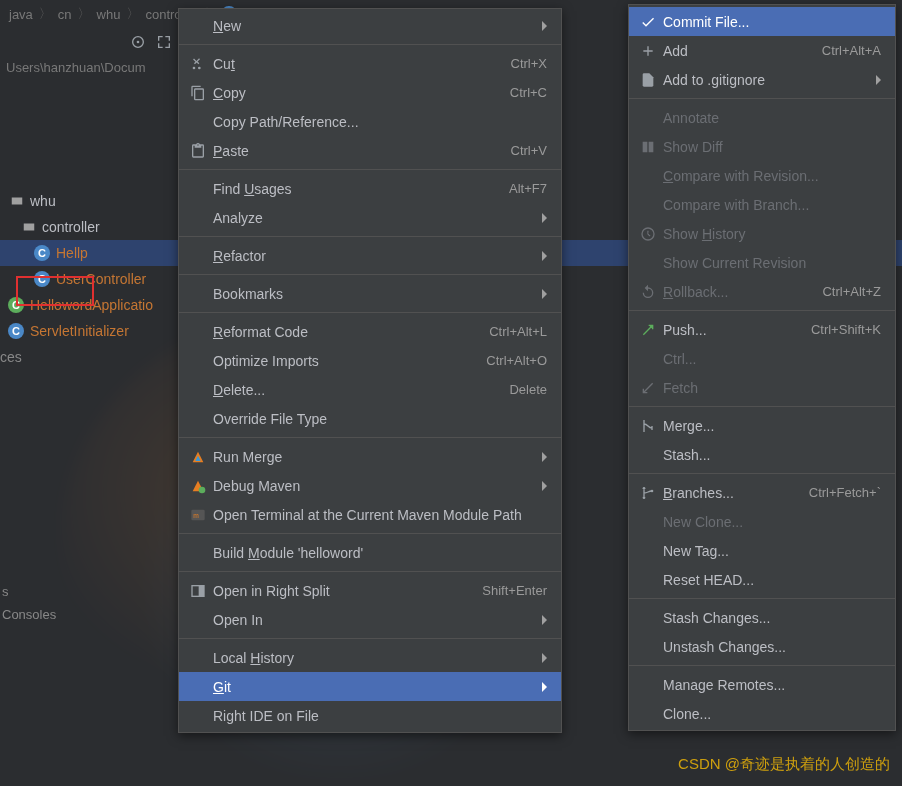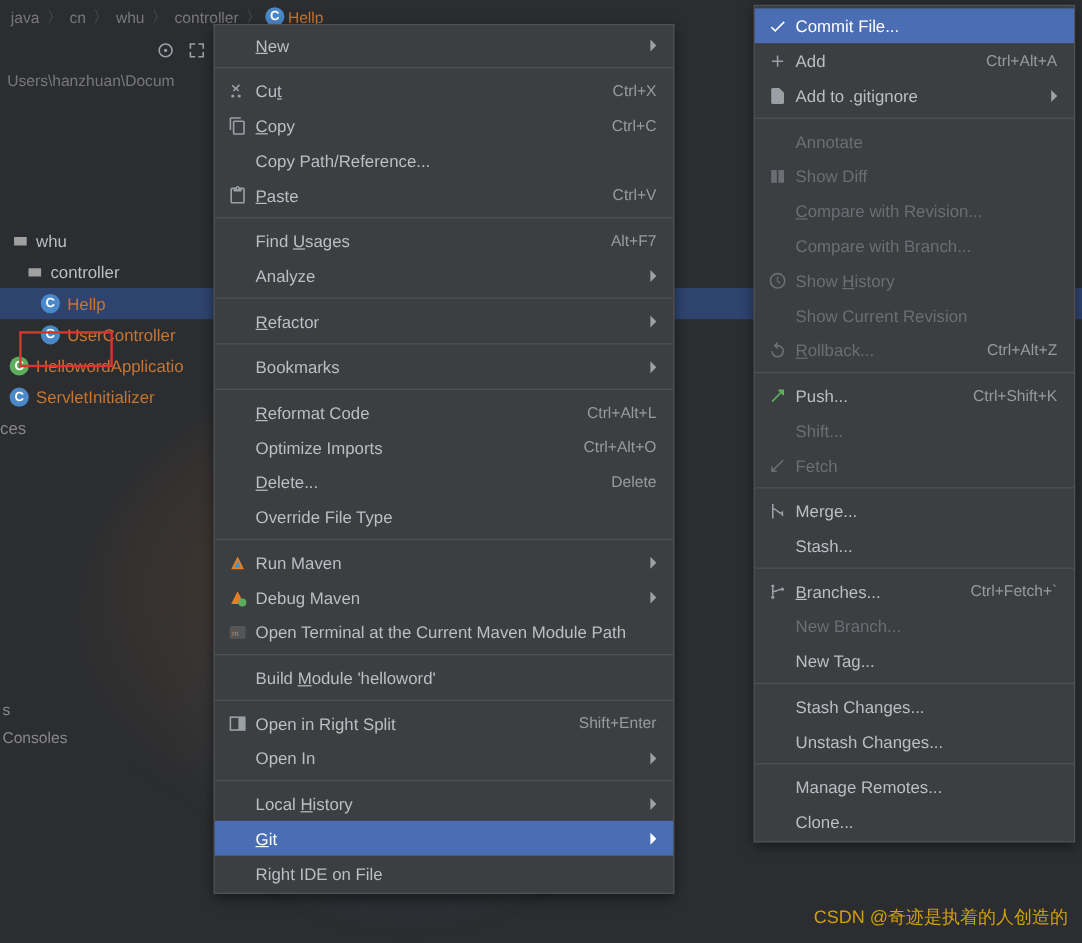--- a/index.html
+++ b/index.html
@@ -78,21 +78,21 @@
   .bot-labels div { padding:4px 2px;}
   .watermark { position:absolute; right:12px; bottom:12px; color:#eab308; font-size:15px; opacity:0.85;}
   
   .menu {
     position: absolute;
     background: #3c3f41;
     border: 1px solid #515151;
     box-shadow: 0 3px 10px rgba(0,0,0,0.5);
     padding: 2px 0;
   }
-  .menu1 { left: 178px; top: 20px; width: 384px; }
+  .menu1 { left: 178px; top: 8px; width: 384px; }
   .menu2 { left: 628px; top: 4px; width: 268px; }
   .mi {
     height: 29px;
     display: flex;
     align-items: center;
     padding: 0 14px 0 10px;
     color: #bcbec4;
     cursor: default;
     position: relative;
   }
@@ -301,21 +301,21 @@
     <span class="lbl">Override File Type</span>
   </div>
   <div class="sep"></div>
   <div class="mi">
     <span class="ico">
         <svg viewBox="0 0 24 24">
           <path fill="#e67e22" d="M4 20L12 4l8 16H4z"></path>
           <path fill="#3498db" d="M8 18l4-8 4 8H8z"></path>
         </svg>
       </span>
-    <span class="lbl">Run Maven</span>
+    <span class="lbl">Run Merge</span>
     <span class="spacer"></span>
       <span class="arrow"></span>
   </div>
   <div class="mi">
     <span class="ico">
         <svg viewBox="0 0 24 24">
           <path fill="#e67e22" d="M4 20L12 4l8 16H4z"></path>
           <circle fill="#5cad5c" cx="18" cy="18" r="5"></circle>
         </svg>
       </span>
@@ -453,21 +453,21 @@
         <svg viewBox="0 0 24 24">
           <path fill="#5cad5c" d="M5 19l14-14M13 5h6v6" stroke="#5cad5c" stroke-width="2"></path>
         </svg>
       </span>
     <span class="lbl">Push...</span>
     <span class="spacer"></span>
       <span class="sc">Ctrl+Shift+K</span>
   </div>
   <div class="mi disabled">
     <span class="ico"></span>
-    <span class="lbl">Shift...</span>
+    <span class="lbl">Ctrl...</span>
   </div>
   <div class="mi disabled">
     <span class="ico">
         <svg viewBox="0 0 24 24">
           <path stroke="#6b6e73" stroke-width="2" fill="none" d="M19 5L5 19M11 19H5v-6"></path>
         </svg>
       </span>
     <span class="lbl">Fetch</span>
   </div>
   <div class="sep"></div>
@@ -492,26 +492,30 @@
           <circle fill="#9aa0a6" cx="18" cy="9" r="2"></circle>
           <path stroke="#9aa0a6" stroke-width="2" fill="none" d="M6 7v10M6 12c6 0 6-3 12-3"></path>
         </svg>
       </span>
     <span class="lbl"><span class="under">B</span>ranches...</span>
     <span class="spacer"></span>
       <span class="sc">Ctrl+Fetch+`</span>
   </div>
   <div class="mi disabled">
     <span class="ico"></span>
-    <span class="lbl">New Branch...</span>
+    <span class="lbl">New Clone...</span>
   </div>
   <div class="mi">
     <span class="ico"></span>
     <span class="lbl">New Tag...</span>
   </div>
+  <div class="mi">
+    <span class="ico"></span>
+    <span class="lbl">Reset HEAD...</span>
+  </div>
   <div class="sep"></div>
   <div class="mi">
     <span class="ico"></span>
     <span class="lbl">Stash Changes...</span>
   </div>
   <div class="mi">
     <span class="ico"></span>
     <span class="lbl">Unstash Changes...</span>
   </div>
   <div class="sep"></div>

